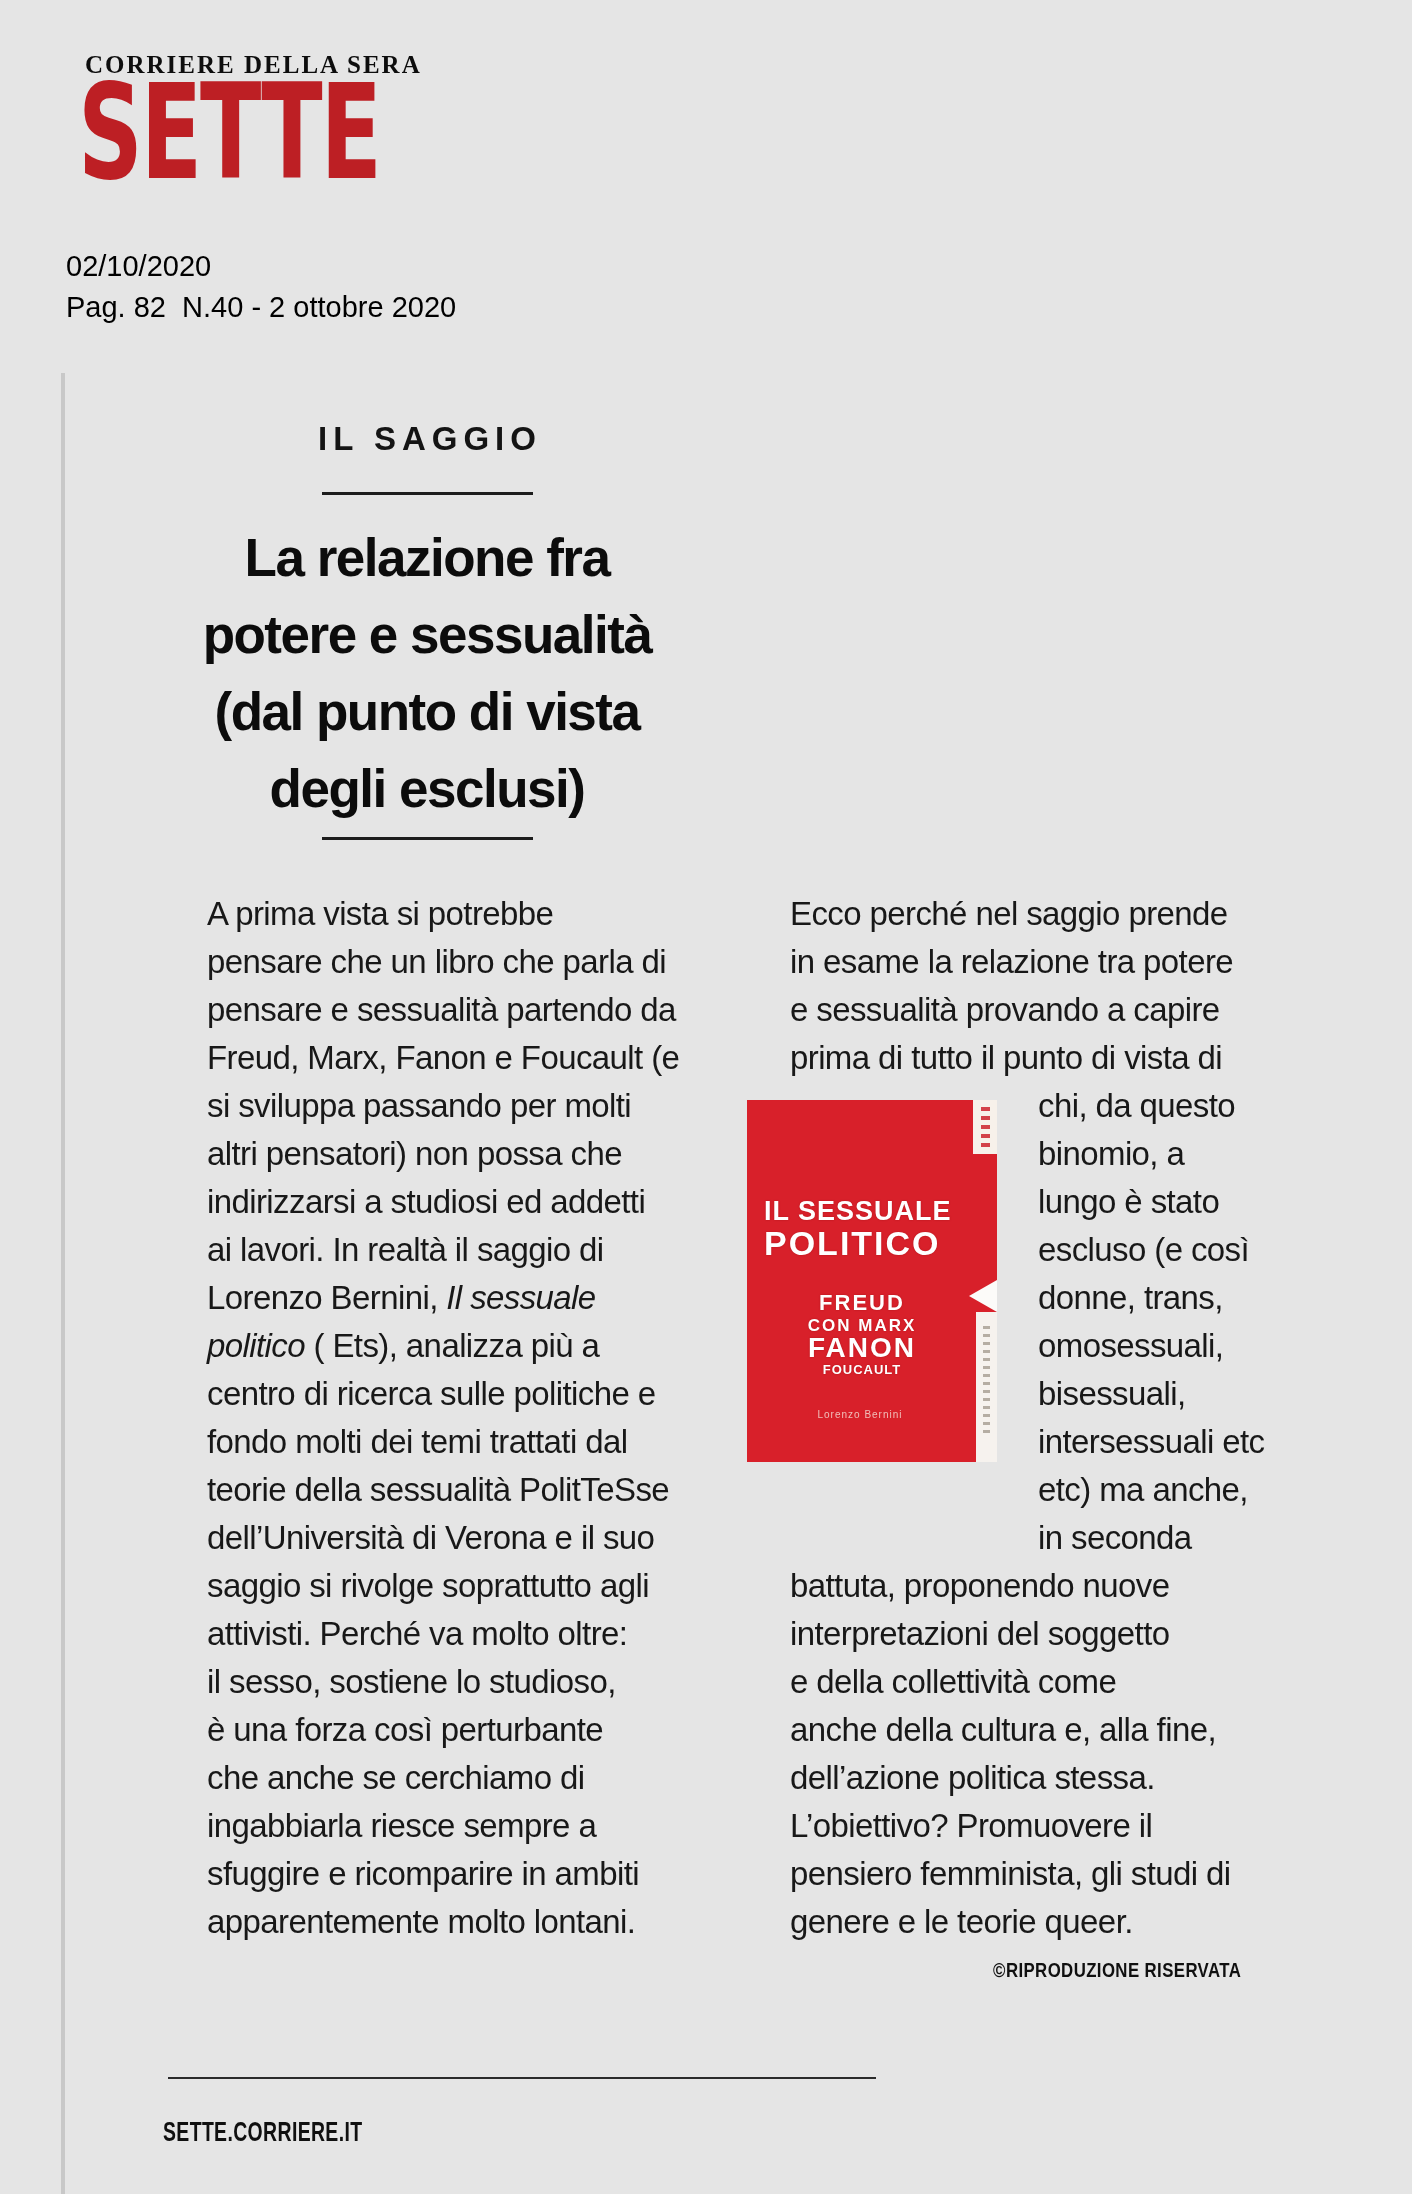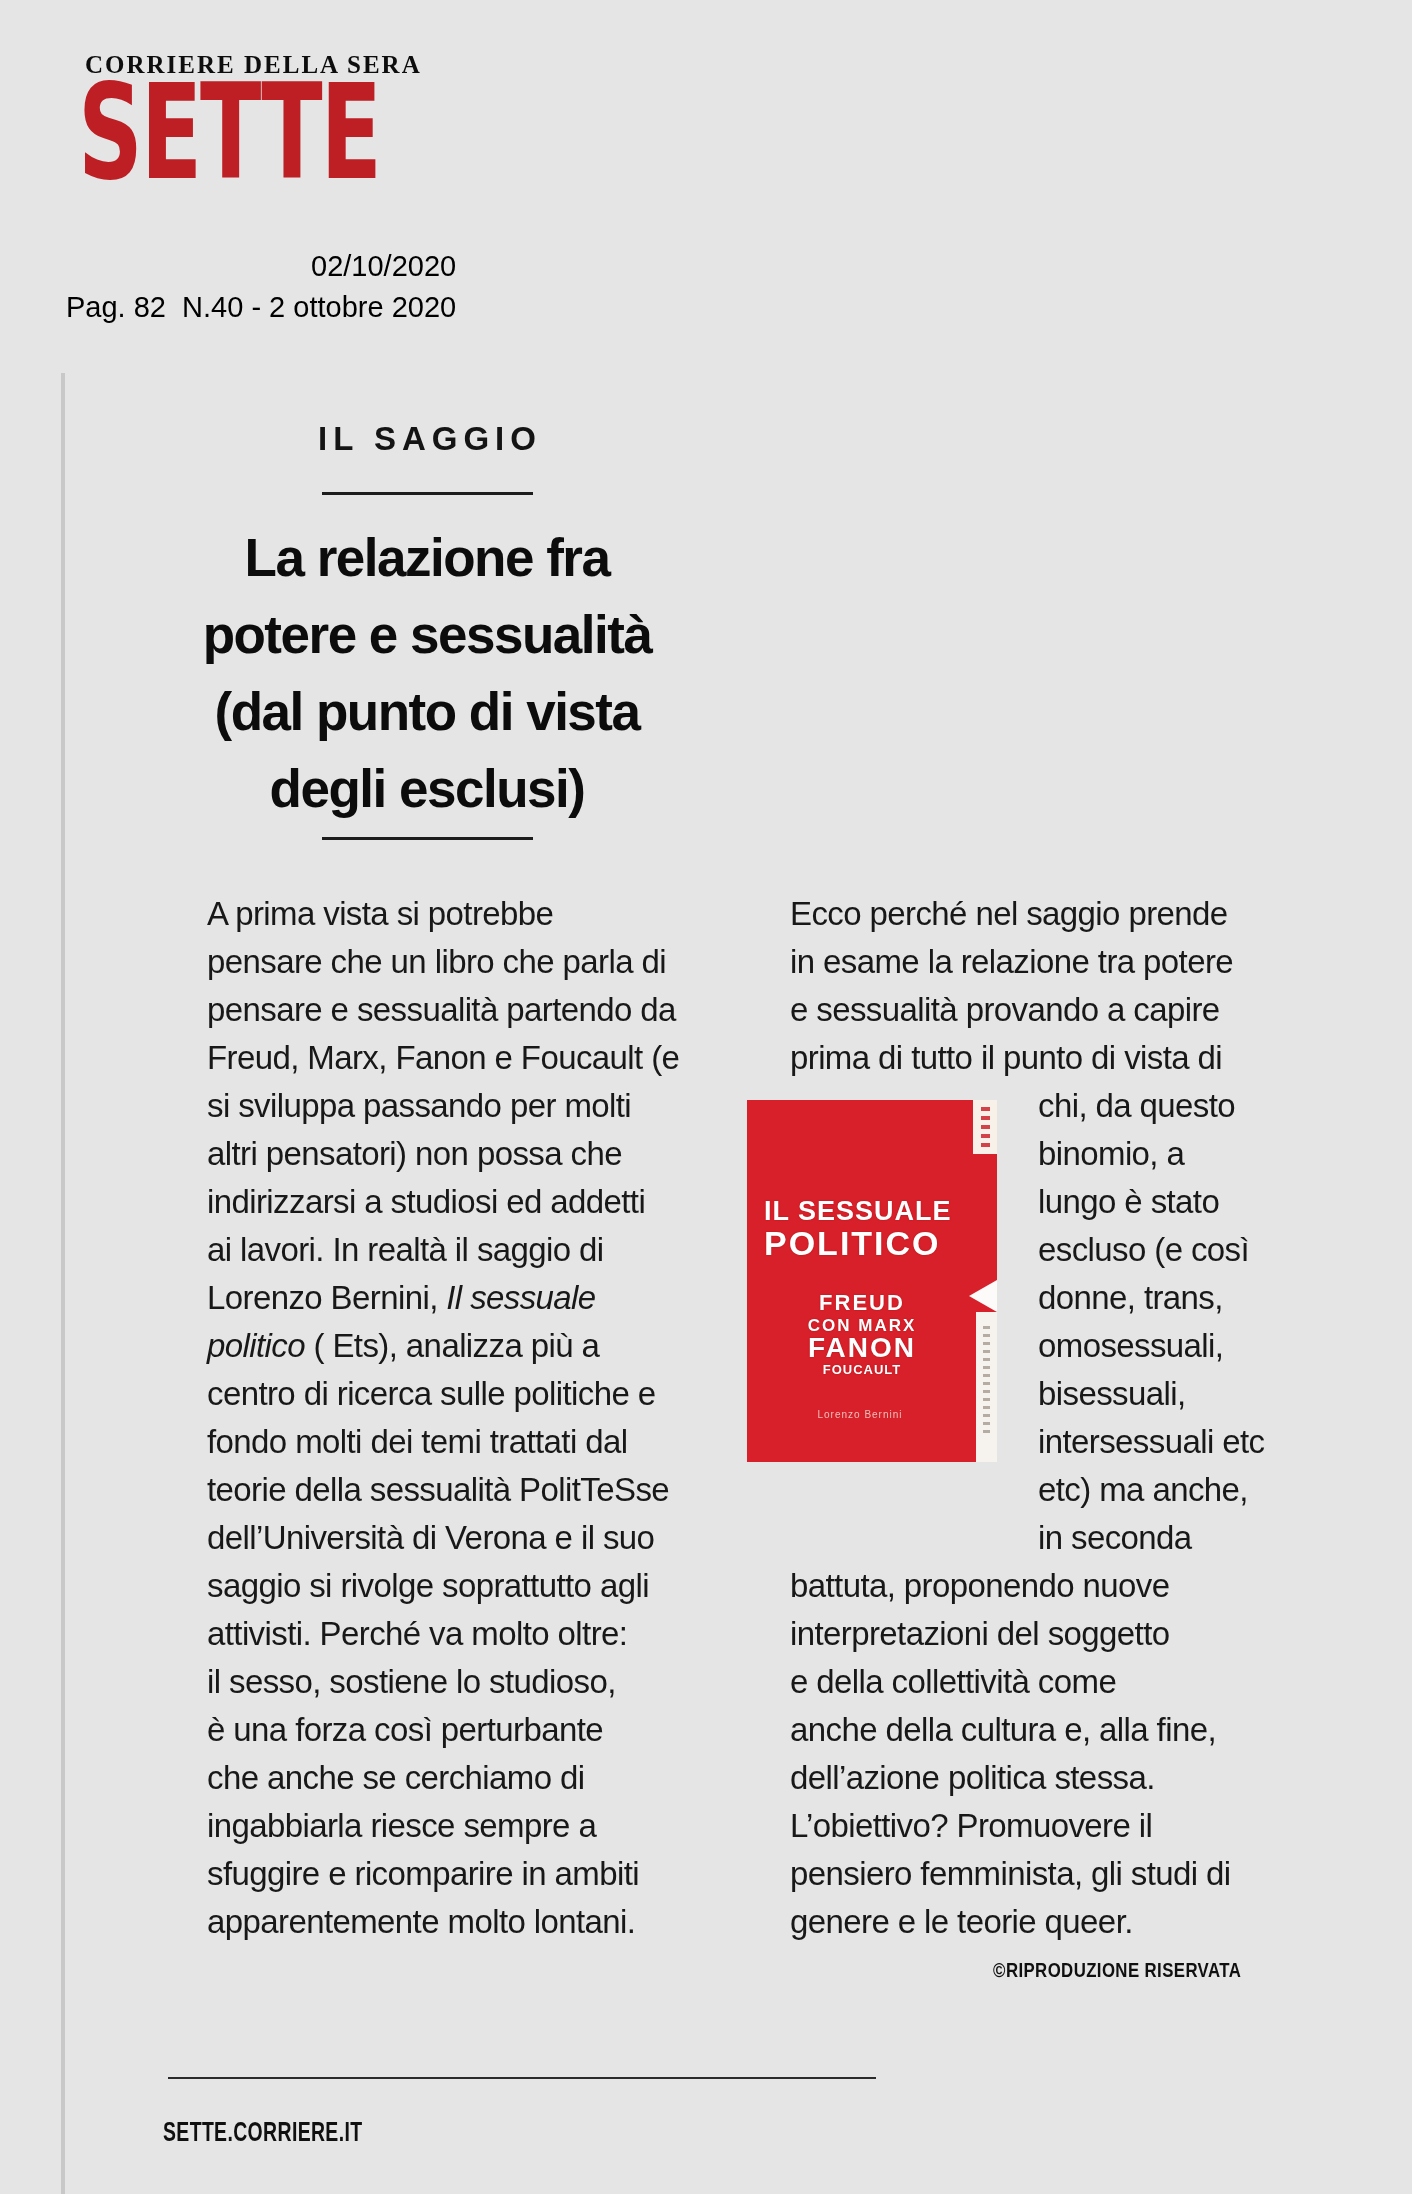--- a/index.html
+++ b/index.html
@@ -9,21 +9,21 @@
   
   .np-name{position:absolute;left:85px;top:50px;font-family:"Liberation Serif",serif;
            font-weight:bold;font-size:25px;letter-spacing:2px;color:#0d0d0d;
            transform:scale(1,1.05);transform-origin:left top;white-space:nowrap;}
   .mag-name{position:absolute;left:78px;top:66px;font-family:"DejaVu Sans",sans-serif;
             font-weight:bold;font-size:125px;line-height:1;letter-spacing:-3px;
             color:var(--brand-red,#bd1f24);transform:scale(0.72,1.06);
             transform-origin:left top;white-space:nowrap;}
 
   
-  .meta{position:absolute;left:66px;top:246px;font-size:29px;line-height:41px;color:#000;text-align:right;}
+  .meta{position:absolute;left:66px;top:246px;font-size:29px;line-height:41px;color:#000;}
 
   
   .vline{position:absolute;left:61px;top:373px;bottom:0;width:4px;
          background:var(--rule-gray,#c8c8c8);}
 
   
   .title-block{position:absolute;left:158px;top:420px;width:538px;text-align:center;}
   .kicker{font-size:33px;font-weight:bold;letter-spacing:6px;color:#141414;padding-left:6px;}
   .rule{height:3px;background:#1d1d1d;}
   .rule1{width:211px;margin:34px auto 0;}

